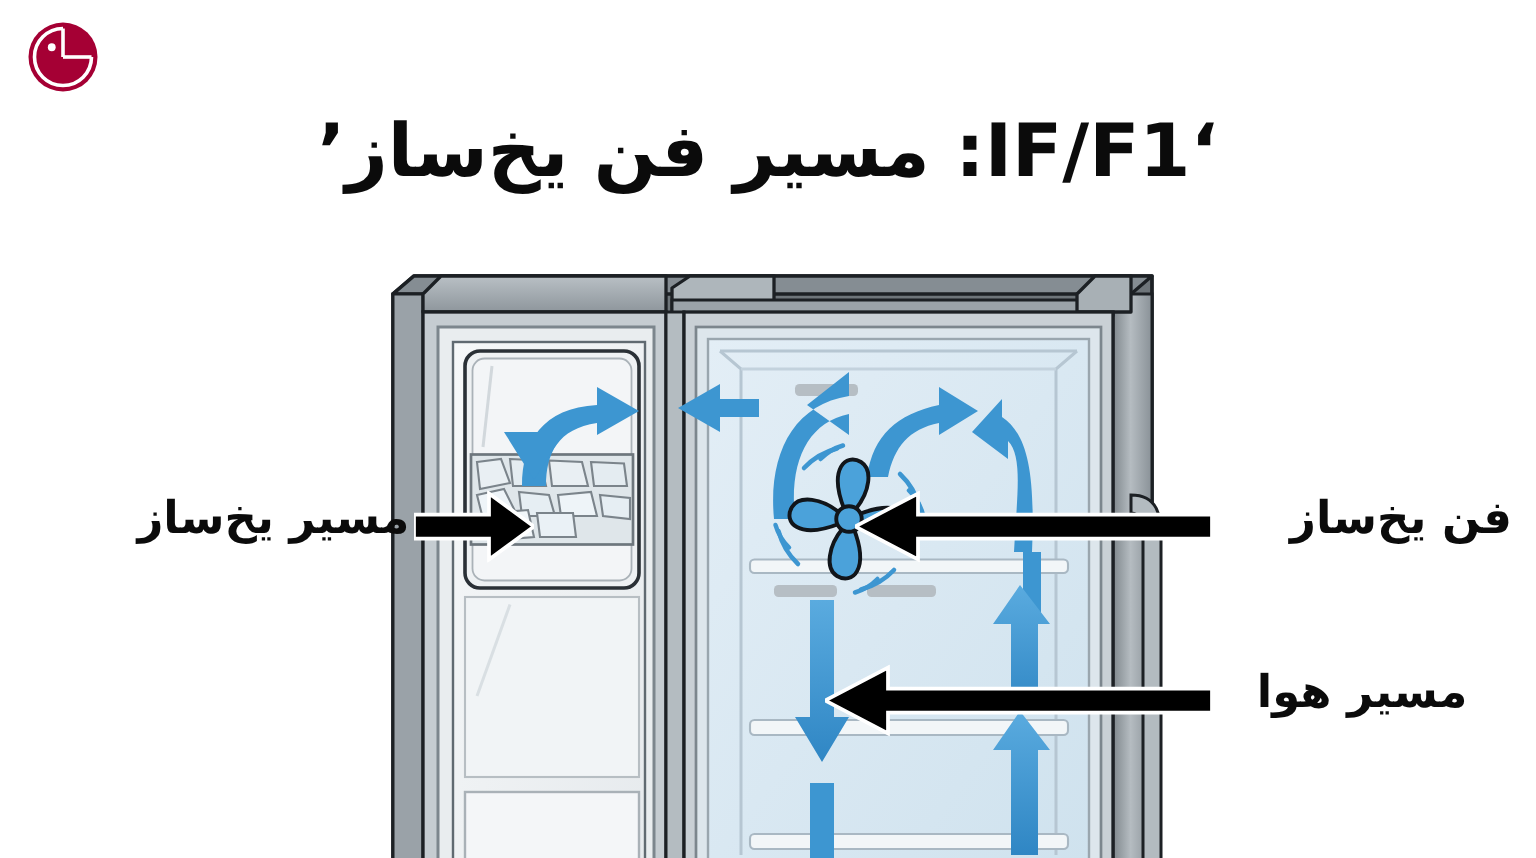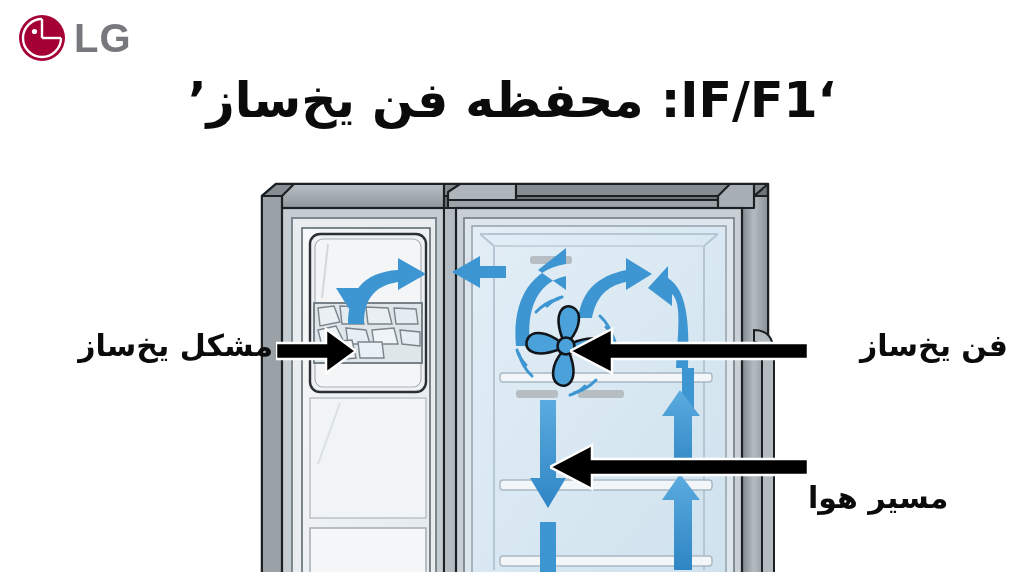--- a/index.html
+++ b/index.html
@@ -73,21 +73,21 @@
     position: absolute;
     font-weight: bold;
     color: #0b0b0b;
     direction: rtl;
     white-space: nowrap;
     font-size: 30px;
     font-family: "DejaVu Sans", "Liberation Sans", sans-serif;
   }
   #label-ice-compartment { left: 48px;  top: 328px; width: 225px; text-align: right; }
   #label-ice-fan         { left: 808px; top: 328px; width: 200px; }
-  #label-air-path        { left: 808px; top: 444px; width: 200px; text-align: left; margin-top: 36px; }
+  #label-air-path        { left: 808px; top: 444px; width: 200px; text-align: center; }
 
   
   .pointer-arrow {
     position: absolute;
   }
   #arrow-ice-compartment { left: 276px; top: 327px; width: 80px;  height: 48px; }
   #arrow-ice-fan         { left: 570px; top: 327px; width: 238px; height: 48px; }
   #arrow-air-path        { left: 550px; top: 443px; width: 258px; height: 48px; }
 </style>
 </head>
@@ -97,24 +97,23 @@
   <span class="lg-mark">
     <svg width="48" height="48" viewBox="0 0 48 48" aria-hidden="true">
       <circle cx="24" cy="24" r="23" fill="#a50034"></circle>
       <path d="M24 5 A19 19 0 1 0 43 24 L24 24 Z" fill="#a50034"></path>
       <path d="M24 5 A19 19 0 1 0 43 24" fill="none" stroke="#ffffff" stroke-width="2.4"></path>
       <line x1="24" y1="5" x2="24" y2="24" stroke="#ffffff" stroke-width="2.4"></line>
       <line x1="24" y1="24" x2="43" y2="24" stroke="#ffffff" stroke-width="2.4"></line>
       <circle cx="16.5" cy="17.5" r="2.6" fill="#ffffff"></circle>
     </svg>
   </span>
-  <span class="lg-word">LG</span>
-</div>
-
-<div id="page-title">‘IF/F1: محفظه فن یخ‌ساز’</div>
+</div>
+
+<div id="page-title">‘IF/F1: مسیر فن یخ‌ساز’</div>
 
 <div id="fridge-illustration">
   <svg width="540" height="400" viewBox="0 0 540 400" aria-hidden="true">
     <defs>
       <linearGradient id="blueArrowGrad" x1="0" y1="0" x2="1" y2="0">
         <stop offset="0%" stop-color="#2f86c4"></stop>
         <stop offset="55%" stop-color="#4ba2da"></stop>
         <stop offset="100%" stop-color="#63b2e4"></stop>
       </linearGradient>
       <linearGradient id="blueArrowGradV" x1="0" y1="0" x2="0" y2="1">
@@ -238,21 +237,21 @@
         <path d="M19 40 A34 34 0 0 1 4 49"></path>
         <path d="M-34 30 A46 46 0 0 1 -47 8"></path>
         <path d="M-40 19 A34 34 0 0 1 -49 4"></path>
       </g>
     </g>
 
     <path d="M506 152 C524 152 526 166 526 180 L526 400 L514 400 L514 182 C514 170 512 164 506 164 Z" fill="#b3bbc0" stroke="#1c2024" stroke-width="2"></path>
   </svg>
 </div>
 
-<div class="callout-label" id="label-ice-compartment">مشکل یخ‌ساز</div>
+<div class="callout-label" id="label-ice-compartment">مسیر یخ‌ساز</div>
 <div class="pointer-arrow" id="arrow-ice-compartment">
   <svg width="80" height="48" viewBox="0 0 80 48" aria-hidden="true">
     <path d="M0 16 L50 16 L50 2 L80 24 L50 46 L50 32 L0 32 Z" fill="#000000" stroke="#ffffff" stroke-width="2.5"></path>
   </svg>
 </div>
 
 <div class="callout-label" id="label-ice-fan">فن یخ‌ساز</div>
 <div class="pointer-arrow" id="arrow-ice-fan">
   <svg width="238" height="48" viewBox="0 0 238 48" aria-hidden="true">
     <path d="M238 16 L42 16 L42 2 L0 24 L42 46 L42 32 L238 32 Z" fill="#000000" stroke="#ffffff" stroke-width="2.5"></path>

